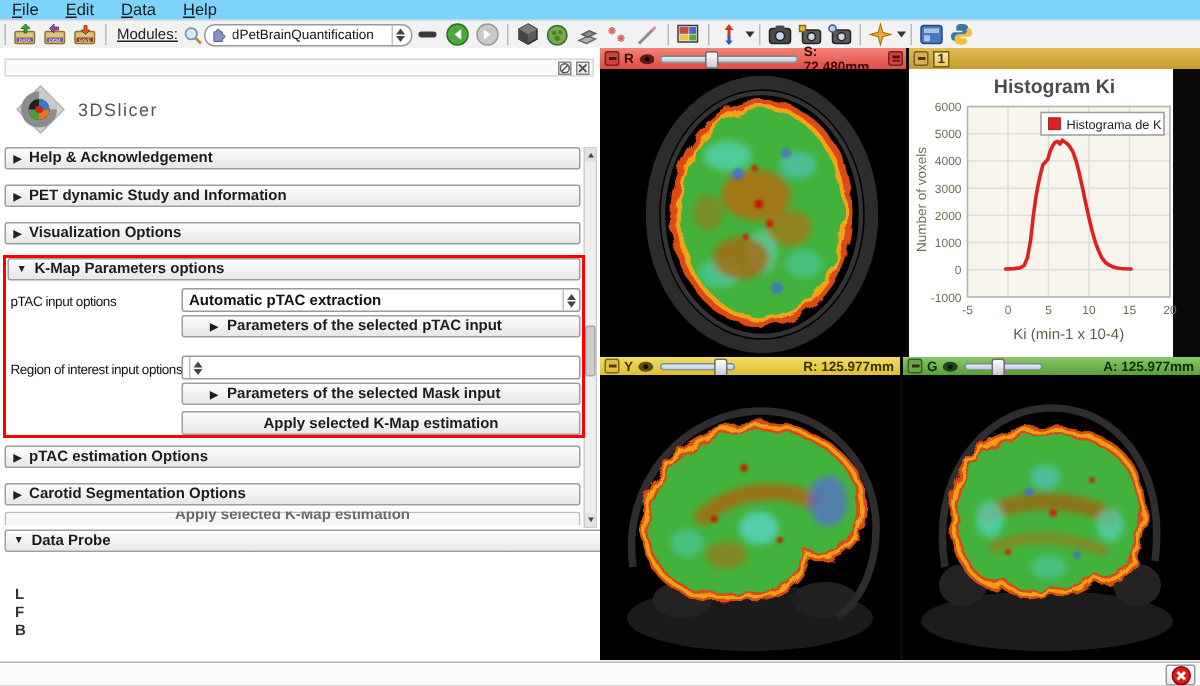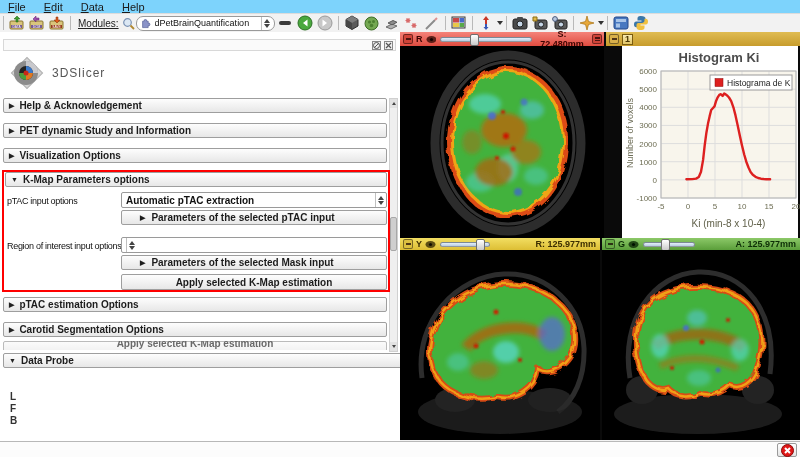--- a/index.html
+++ b/index.html
@@ -80,37 +80,37 @@
   .bar-yellow .pinbtn { background:#dcc040; }
   .bar-green .pinbtn { background:#67a945; }
   .vlabel { font-weight:bold; margin-right:3px; }
   .bar-red .vlabel { color:#3c0400; }
   .bar-yellow .vlabel { color:#3c2e00; }
   .bar-green .vlabel { color:#0d2e06; }
   .slider { position:relative; height:5px; border:1px solid rgba(0,0,0,.35); border-radius:3px;
             background:linear-gradient(#e4eef8,#b6cde2); margin:0 4px; flex:0 0 auto; }
   .handle { position:absolute; top:-4px; width:9px; height:12px; background:linear-gradient(#ffffff,#c9c9c9);
             border:1px solid #6f6f6f; border-radius:2px; }
-  .offset { font-weight:bold; margin-left:auto; margin-right:4px;text-align:center; }
+  .offset { font-weight:bold; margin-left:auto; margin-right:4px; }
   .bar-red .offset { color:#3c0400; }
   .bar-yellow .offset { color:#3c2e00; }
   .bar-green .offset { color:#0d2e06; }
   .menu-sq { width:10px; height:10px; border:1px solid rgba(0,0,0,.45); border-radius:2px; background:#cf4338;
              margin-right:2px; display:flex; flex-direction:column; align-items:center; justify-content:center; gap:1px; flex:0 0 auto;}
   .menu-sq i { display:block; width:5px; height:1.5px; background:rgba(20,0,0,.7); }
   .chart-num { width:11px; height:11px; border:1px solid #7a5c10; background:linear-gradient(#f8eab2,#e2c565);
                color:#4a3500; font-size:9px; font-weight:bold; display:flex; align-items:center; justify-content:center; }
 
   .sliceview { position:absolute; overflow:hidden; background:#000; }
   .v-red    { left:400px; top:46px;  width:204px; height:192px; }
   .v-yellow { left:400px; top:250px; width:200px; height:190px; }
   .v-green  { left:602px; top:250px; width:198px; height:190px; }
 
   
-  .chart-view { position:absolute; left:606px; top:46px; width:176px; height:192px; background:#fff;margin-left:16px; }
+  .chart-view { position:absolute; left:606px; top:46px; width:176px; height:192px; background:#fff; }
   .chart-title { position:absolute; left:0; top:4px; width:194px; text-align:center; font-size:13px; font-weight:bold; color:#4c4c4c; }
   .chart-ylabel { position:absolute; left:-52px; top:82px; width:120px; text-align:center; font-size:9px; color:#6e6e58;
                   transform:rotate(-90deg); }
   .chart-xlabel { position:absolute; left:39px; top:172px; width:135px; text-align:center; font-size:10px; color:#5f5f48; }
 
   
   .statusbar { position:absolute; left:0; top:441px; width:800px; height:16px; background:#fcfcfc; border-top:1px solid #b8b8b8; }
   .err-btn { position:absolute; right:3px; top:1px; width:20px; height:14px; border:1px solid #9a9a9a; border-radius:2px;
              background:linear-gradient(#ffffff,#e4e4e4); display:flex; align-items:center; justify-content:center; }
 </style>
@@ -534,21 +534,21 @@
         <text x="66" y="163" text-anchor="middle" font-size="8" fill="#6e6e54" font-family="&quot;Liberation Sans&quot;,sans-serif">0</text>
         <text x="93" y="163" text-anchor="middle" font-size="8" fill="#6e6e54" font-family="&quot;Liberation Sans&quot;,sans-serif">5</text>
         <text x="120" y="163" text-anchor="middle" font-size="8" fill="#6e6e54" font-family="&quot;Liberation Sans&quot;,sans-serif">10</text>
         <text x="147" y="163" text-anchor="middle" font-size="8" fill="#6e6e54" font-family="&quot;Liberation Sans&quot;,sans-serif">15</text>
         <text x="174" y="163" text-anchor="middle" font-size="8" fill="#6e6e54" font-family="&quot;Liberation Sans&quot;,sans-serif">20</text>
         <path d="M64.4,133.3 L70.3,133.1 L74.1,132.6 L76.8,131.0 L79.0,125.7 L81.1,113.9 L82.7,99.4 L84.4,86.7 L86.0,77.6 L87.6,70.4 L89.2,64.0 L90.8,62.2 L92.5,60.4 L94.1,54.9 L95.7,51.3 L97.3,48.9 L98.9,48.2 L100.6,50.0 L102.2,47.5 L103.8,48.6 L105.4,49.7 L107.0,51.5 L109.2,55.1 L111.4,61.3 L113.5,69.4 L115.7,79.4 L117.8,89.4 L120.0,99.4 L122.2,108.5 L124.3,115.7 L126.5,121.5 L128.6,125.9 L130.8,128.8 L133.5,130.8 L136.2,132.0 L138.9,132.7 L141.6,133.0 L144.3,133.2 L148.1,133.3" fill="none" stroke="#dd2020" stroke-width="2.4" stroke-linejoin="round" stroke-linecap="round"></path>
         <rect x="88" y="29" width="82" height="15" fill="#fff" stroke="#9a9a9a"></rect>
         <rect x="93" y="32.5" width="8" height="8" fill="#dd2020" stroke="#8a0808" stroke-width="0.5"></rect>
         <text x="105" y="40" font-size="8.5" fill="#222" font-family="&quot;Liberation Sans&quot;,sans-serif">Histograma de K</text>
       </svg>
-    <div class="chart-xlabel">Ki (min-8 x 10-4)</div>
+    <div class="chart-xlabel">Ki (min-1 x 10-4)</div>
   </div>
 
   <div class="sliceview v-yellow">
     <svg width="200" height="190" viewBox="0 0 200 190">
       <rect width="200" height="190" fill="#000"></rect>
       <path d="M22,128 C14,70 58,26 104,24 C150,22 182,58 184,98 C185,128 174,150 158,162" fill="none" stroke="#323232" stroke-width="5" opacity="0.9"></path>
       <g fill="#222" opacity="0.8">
         <ellipse cx="100" cy="162" rx="82" ry="22"></ellipse>
         <ellipse cx="55" cy="150" rx="20" ry="12" fill="#2c2c2c"></ellipse>
         <ellipse cx="150" cy="150" rx="22" ry="12" fill="#2a2a2a"></ellipse>

